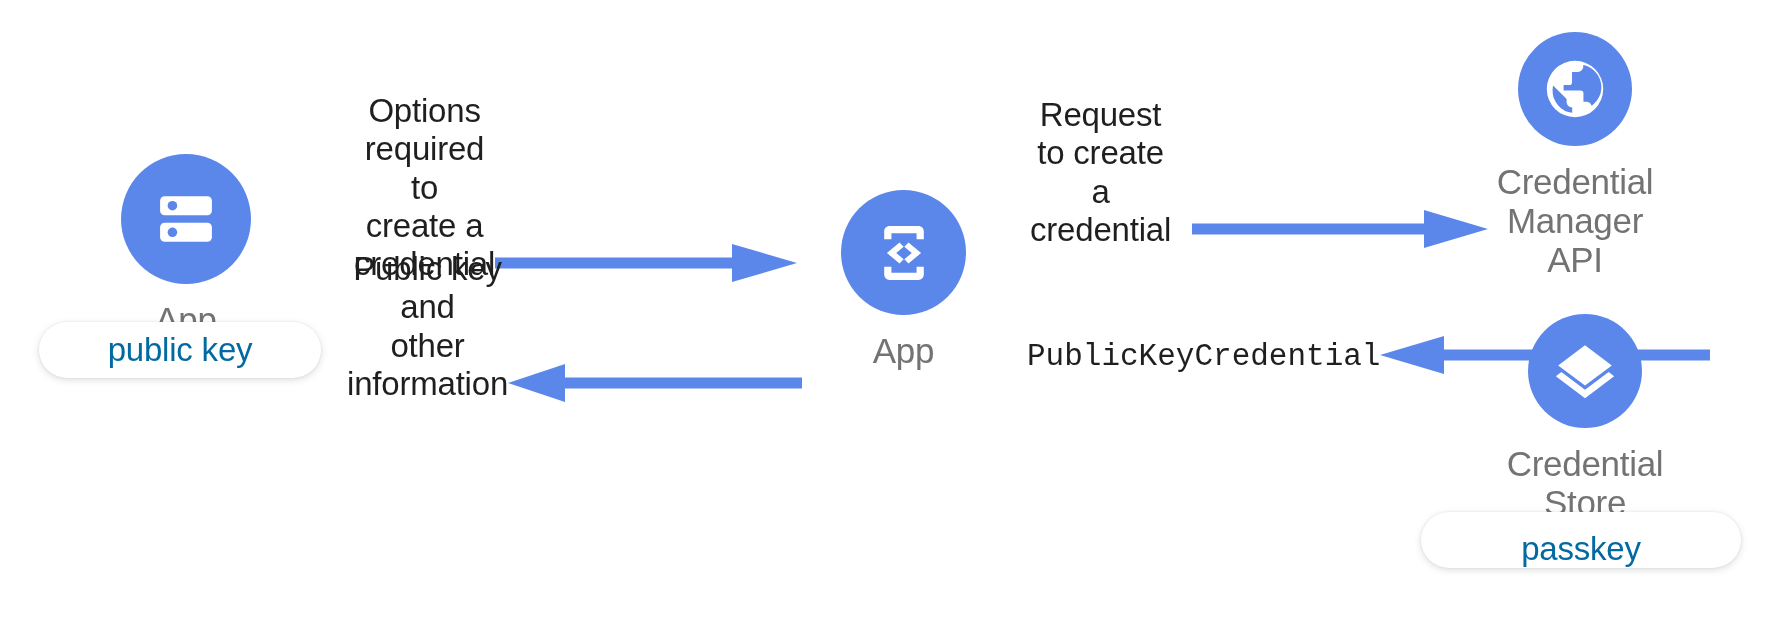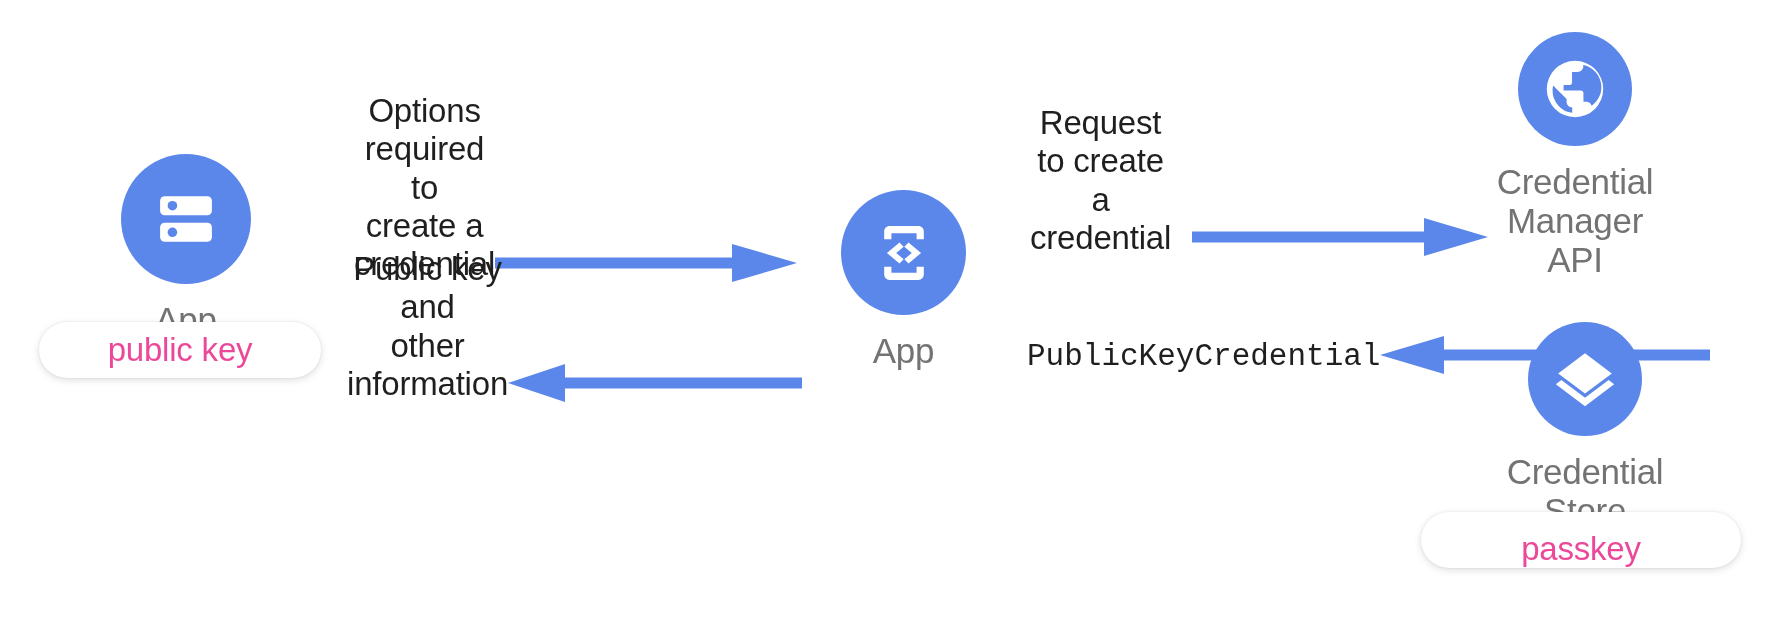--- a/index.html
+++ b/index.html
@@ -48,21 +48,21 @@
 
   
   .pill {
     position: absolute;
     background: #ffffff;
     border-radius: 999px;
     box-shadow: 0 2px 7px rgba(60,64,67,0.18), 0 0 2px rgba(60,64,67,0.10);
     display: flex;
     align-items: center;
     justify-content: center;
-    color: #ec4899;
+    color: #0369a1;
     font-size: 33px;
     letter-spacing: -0.2px;
   }
 
   
   .flow {
     position: absolute;
     display: flex;
     flex-direction: row;
     align-items: flex-end;
@@ -133,21 +133,21 @@
       <svg width="72" height="72" viewBox="0 0 24 24">
         <path d="M7.2 3.0h9.6c1.0 0 1.8 0.8 1.8 1.8v2.6h-2.4V5.4H7.8v2.0H5.4V4.8c0-1.0 0.8-1.8 1.8-1.8z" fill="#ffffff"></path>
         <path d="M5.4 16.6h2.4v2.0h8.4v-2.0h2.4v2.6c0 1.0-0.8 1.8-1.8 1.8H7.2c-1.0 0-1.8-0.8-1.8-1.8z" fill="#ffffff"></path>
         <path d="M10.5 8.5 L11.9 9.9 L9.4 12.0 L11.9 14.1 L10.5 15.5 L6.3 12.0 Z" fill="#ffffff"></path>
         <path d="M13.5 8.5 L17.7 12.0 L13.5 15.5 L12.1 14.1 L14.6 12.0 L12.1 9.9 Z" fill="#ffffff"></path>
       </svg>
     </div>
     <div class="node-label">App</div>
   </div>
 
-  <div class="flow" style="left:1030px; top:104px; width:320px;gap:21px;">
+  <div class="flow" style="left:1030px; top:96px; width:320px;gap:21px;">
     <div class="flow-label">Request to create
 a credential</div>
     <div class="arrow-wrap">
       <svg width="296" height="40" viewBox="0 0 296 40">
         <rect x="0" y="14.5" width="240" height="11" fill="#5b87ea"></rect>
         <polygon points="232,1 296,20 232,39" fill="#5b87ea"></polygon>
       </svg>
     </div>
   </div>
 
@@ -164,21 +164,21 @@
   <div class="node" style="left:1518px; top:32px; width:114px;">
     <div class="circle" style="width:114px;height:114px;">
       <svg width="72" height="72" viewBox="0 0 24 24">
         <path fill="#ffffff" d="M12 2.6A9.4 9.4 0 1 0 12 21.4 9.4 9.4 0 1 0 12 2.6zm-.93 17.35a7.5 7.5 0 0 1-6.55-7.45c0-.57.07-1.12.19-1.65l4.49 4.49v.94c0 1.03.84 1.87 1.87 1.87zm6.46-2.38a1.86 1.86 0 0 0-1.78-1.31h-.94v-2.8a.94.94 0 0 0-.94-.94H8.2v-1.87h1.87a.94.94 0 0 0 .94-.94V6.3h1.87c1.03 0 1.87-.84 1.87-1.87v-.39a7.49 7.49 0 0 1 2.78 13.53z"></path>
       </svg>
     </div>
     <div class="node-label">Credential
 Manager API</div>
   </div>
 
-  <div class="node" style="left:1528px; top:322px; width:114px;">
+  <div class="node" style="left:1528px; top:314px; width:114px;">
     <div class="circle" style="width:114px;height:114px;">
       <svg width="70" height="70" viewBox="0 0 24 24">
         <polygon points="12,3.2 21.2,10.1 12,17.0 2.8,10.1" fill="#ffffff"></polygon>
         <path d="M3.9 12.3 L12 18.4 L20.1 12.3 L22.0 13.8 L12 21.3 L2.0 13.8 Z" fill="#ffffff"></path>
       </svg>
     </div>
     <div class="node-label">Credential Store</div>
   </div>
 
   <div class="pill" style="left:1421px; top:512px; width:320px; height:56px;align-items:flex-end;">

